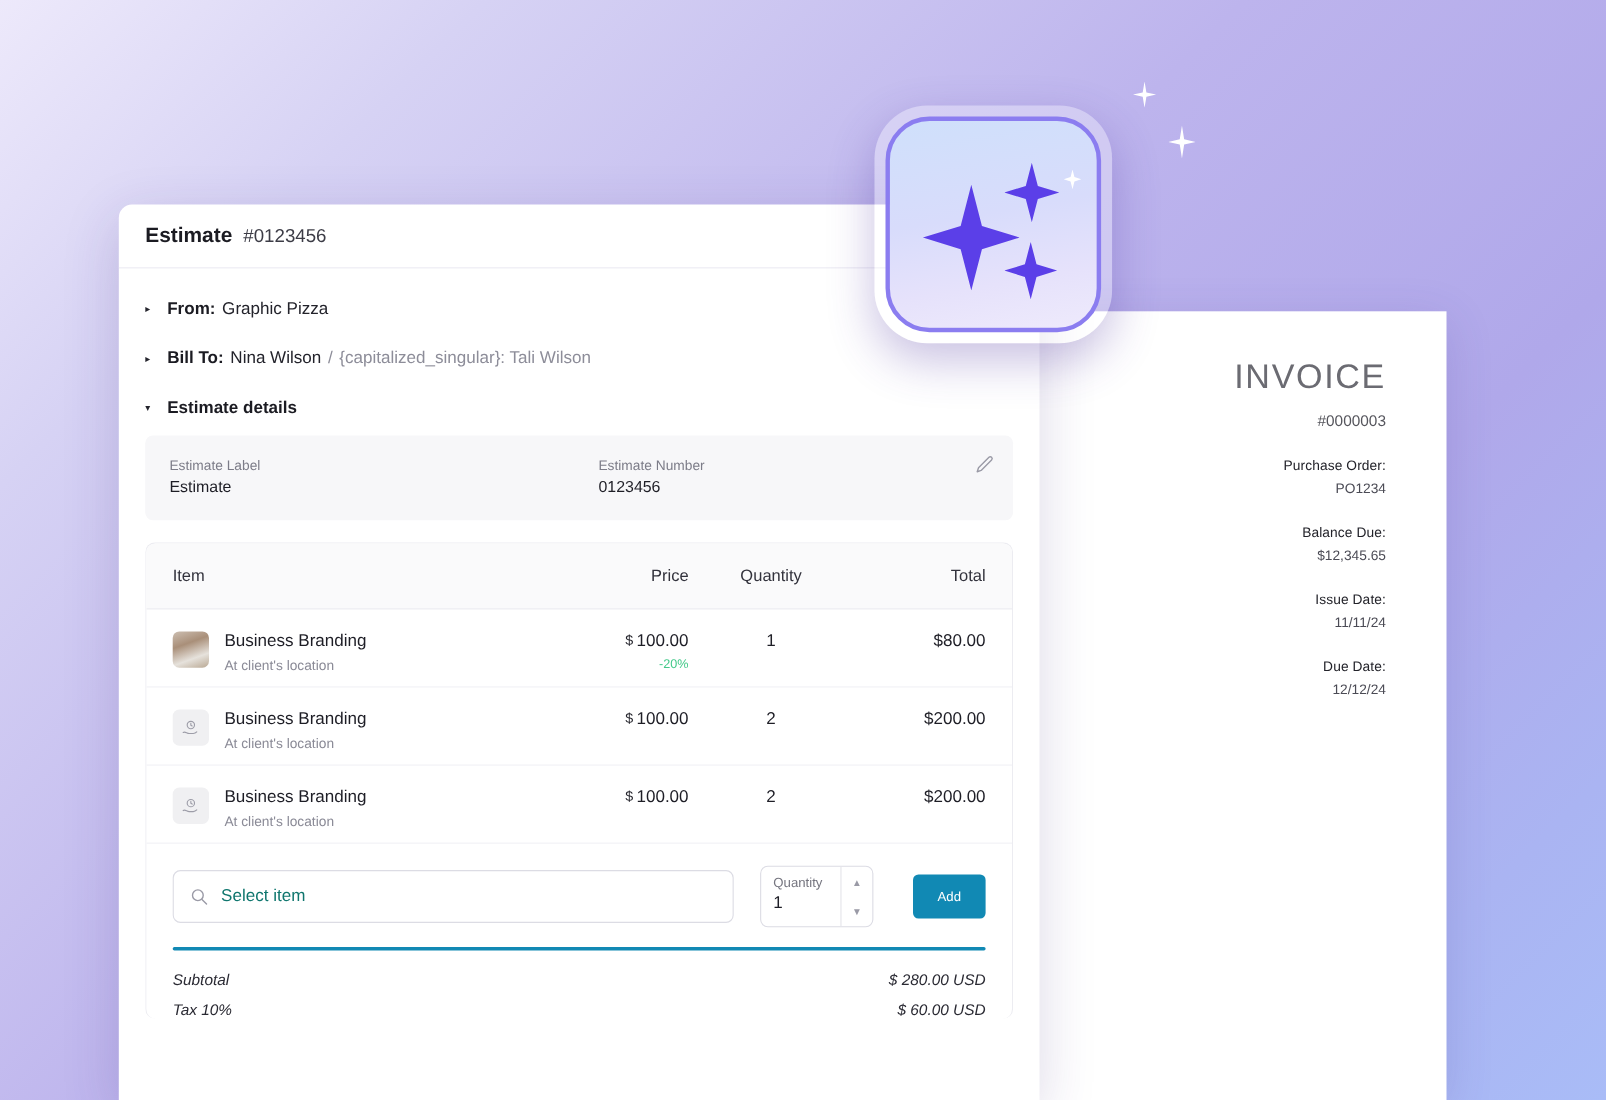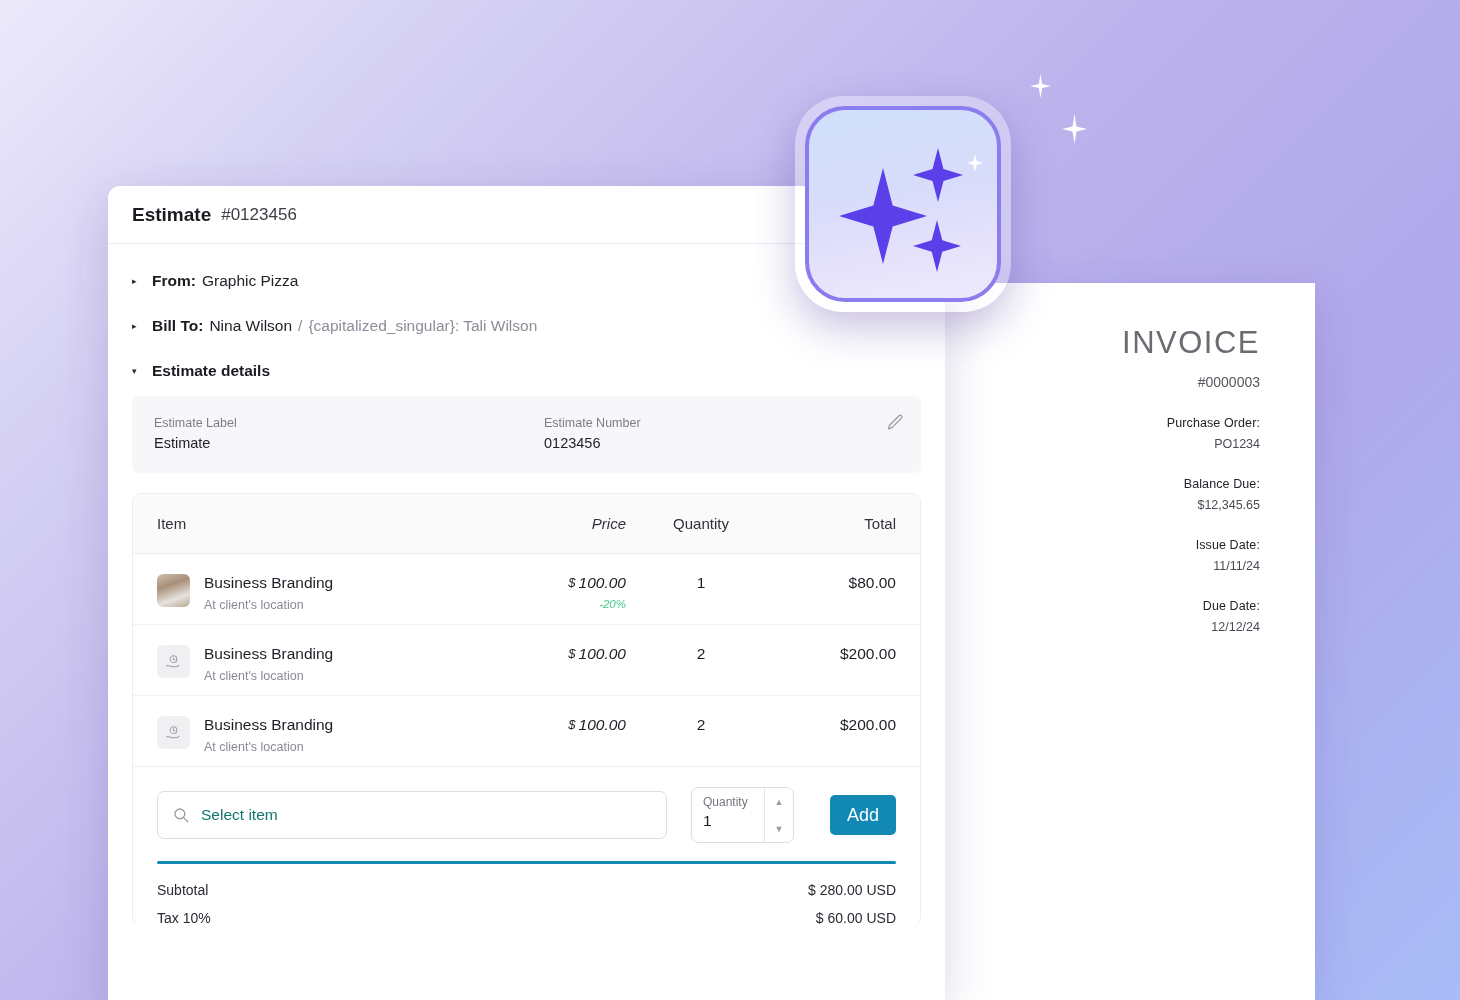--- a/index.html
+++ b/index.html
@@ -88,21 +88,21 @@
   }
   .items-head {
     display: flex; align-items: center;
     height: 60px;
     background: #fafafb;
     border-bottom: 1px solid #ececf1;
     padding: 0 24px;
   }
   .items-head div { font-size: 15px; color: #32323c; }
   .c-item  { flex: 1; }
-  .c-price { width: 130px; text-align: right; font-style: italic; }
+  .c-price { width: 130px; text-align: right; }
   .c-qty   { width: 150px; text-align: center; }
   .c-total { width: 120px; text-align: right; }
 
   .item-row { display: flex; align-items: flex-start; padding: 20px 24px 0 24px; min-height: 71px; border-bottom: 1px solid #f1f1f5; }
   .item-row .c-item { display: flex; align-items: flex-start; }
   .thumb { width: 33px; height: 33px; border-radius: 6px; margin-right: 14px; flex: none; overflow: hidden; position: relative; }
   .thumb-photo { background: linear-gradient(160deg,#cdbfb2 0%,#a98f79 35%,#e6e2dc 70%,#b9a893 100%); }
   .thumb-ph { background: #f0f0f2; display: flex; align-items: center; justify-content: center; }
   .it-name { font-size: 15.5px; color: #1e1e26; line-height: 1.15; }
   .it-sub  { font-size: 12.5px; color: #8a8a96; margin-top: 6px; }
@@ -128,25 +128,25 @@
   .qty-field .qf-main { flex: 1; padding: 7px 0 0 11px; }
   .qty-field .qf-lbl { font-size: 12px; color: #75757f; }
   .qty-field .qf-val { font-size: 15.5px; color: #1e1e26; margin-top: 3px; }
   .qty-field .qf-steps { width: 29px; border-left: 1px solid #e4e4ea; display: flex; flex-direction: column; }
   .step { flex: 1; display: flex; align-items: center; justify-content: center; color: #9a9aa6; font-size: 9px; }
   .add-btn {
     margin-left: 36px;
     width: 66px; height: 40px;
     border-radius: 5px;
     display: flex; align-items: center; justify-content: center;
-    color: #fff; font-size: 18px; border: none; cursor: pointer;
+    color: #fff; font-size: 12px; border: none; cursor: pointer;
   }
   .totals-wrap { margin: 18px 24px 0 24px; }
   .teal-rule { height: 3px; border-radius: 2px; }
-  .total-line { display: flex; justify-content: space-between; padding-top: 18px; }
+  .total-line { display: flex; justify-content: space-between; padding-top: 18px; font-style: italic; }
   .total-line .tl { font-size: 14px; color: #2a2a33; }
   .total-line .tv { font-size: 14px; color: #2a2a33; }
 
   
   #ai-icon {
     position: absolute; left: 795px; top: 96px; width: 216px; height: 216px;
     border-radius: 48px;
     background: rgba(255,255,255,.30);
     padding: 10px;
     box-shadow: 0 16px 42px rgba(75,50,160,.30);

